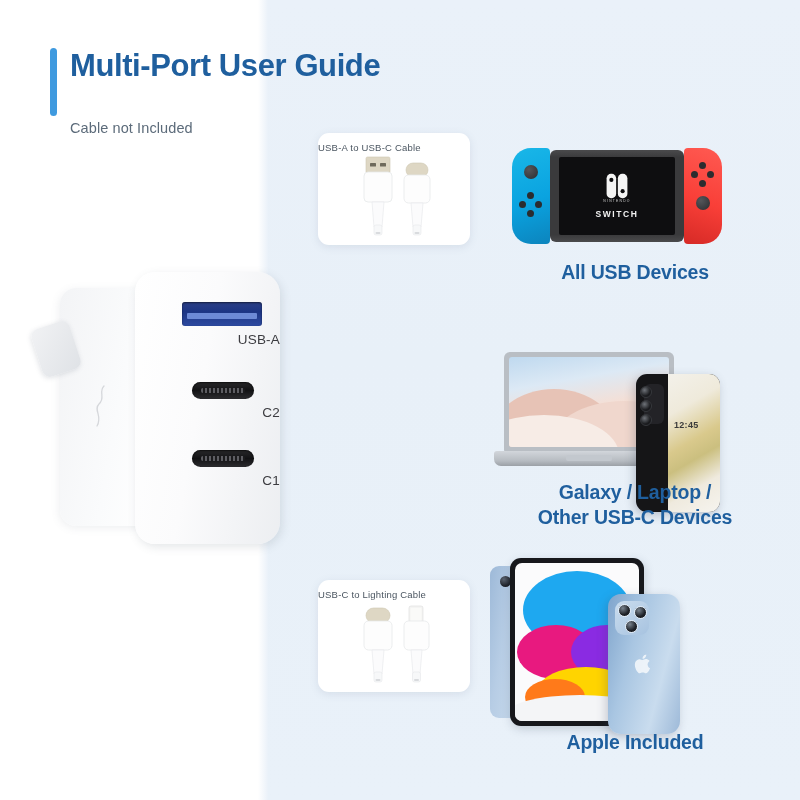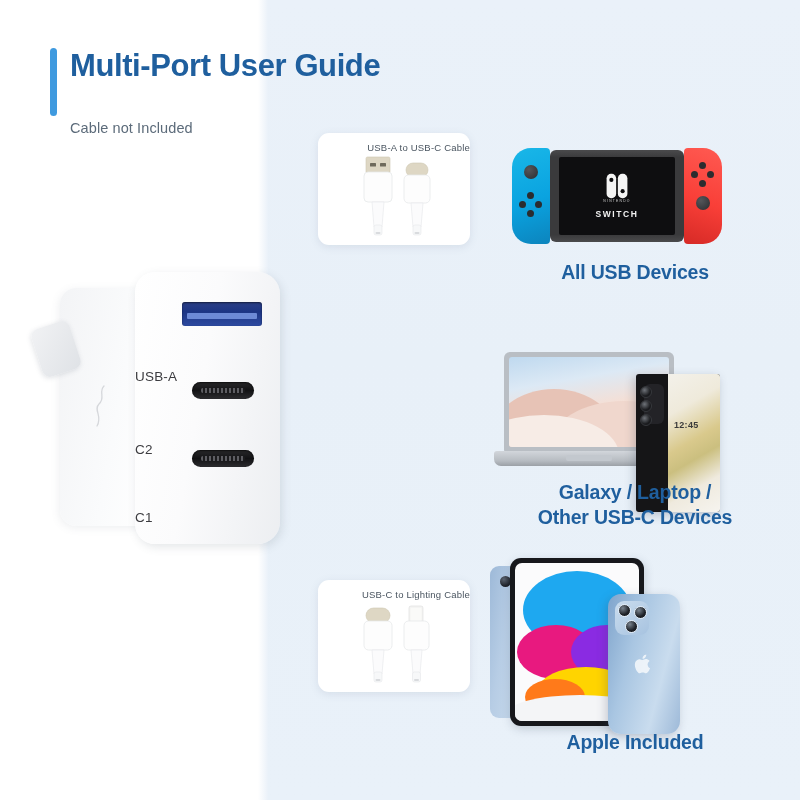--- a/index.html
+++ b/index.html
@@ -87,35 +87,35 @@
   }
   .port-usbc::after {
     content:''; position:absolute; left:9px; top:6px; width:44px; height:5px;
     background: repeating-linear-gradient(90deg,#5d5d62 0 2px, #1b1b1d 2px 4px);
     border-radius:2px;
   }
   .port-c2 { top: 120px; }
   .port-c1 { top: 188px; }
   .port-label {
     position: absolute; width: 145px; left: 105px;
-    text-align: left; font-size: 13.5px; color: #3c3c40; letter-spacing: .2px; margin-top: 37px;
+    text-align: right; font-size: 13.5px; color: #3c3c40; letter-spacing: .2px;
   }
   .lbl-usba { top: 70px; }
   .lbl-c2  { top: 143px; }
   .lbl-c1  { top: 211px; }
 
   
   .cable-card {
     position: absolute; left: 318px; width: 152px; height: 112px;
     background: #ffffff; border-radius: 11px;
     box-shadow: 0 2px 9px rgba(84,104,130,.13);
   }
   .cable-card .cc-title {
     position: absolute; top: 9px; left: 0; width: 100%;
-    text-align: right; font-size: 9.5px; color: #4a5560; letter-spacing: .2px;
+    text-align: left; font-size: 9.5px; color: #4a5560; letter-spacing: .2px;
   }
   .cable-card svg { position: absolute; left: 26px; top: 22px; }
   .card1 { top: 133px; }
   .card2 { top: 355px; }
   .card3 { top: 580px; }
 
   
   .device-group { position: absolute; left: 490px; width: 290px; }
   .dg-caption {
     position: absolute; left: 0; width: 290px; text-align: center;
@@ -182,21 +182,21 @@
     position: absolute; left: 0; top: 99px; width: 190px; height: 15px;
     background: linear-gradient(180deg,#d2d6db 0%,#b7bcc2 65%,#9ba0a6 100%);
     border-radius: 3px 3px 7px 7px;
   }
   .laptop-track {
     position: absolute; left: 72px; top: 4px; width: 46px; height: 6px;
     background: #c3c8ce; border-radius: 2px;
   }
   .phone-galaxy {
     position: absolute; left: 146px; top: 22px; width: 84px; height: 138px;
-    background: #151517; border-radius: 3px;
+    background: #151517; border-radius: 11px;
     box-shadow: -2px 3px 10px rgba(60,70,85,.28);
     overflow: hidden;
   }
   .pg-screen {
     position: absolute; right: 0; top: 0; width: 52px; height: 138px;
     background: linear-gradient(150deg,#f3f1ea 0%,#efeadb 25%,#d9c98c 48%,#cbbf7f 60%,#efeade 78%,#f6f4ef 100%);
   }
   .pg-time {
     position: absolute; left: 6px; top: 46px; font-size: 9px; font-weight: bold;
     color: #3b3b3b; letter-spacing: .3px;

